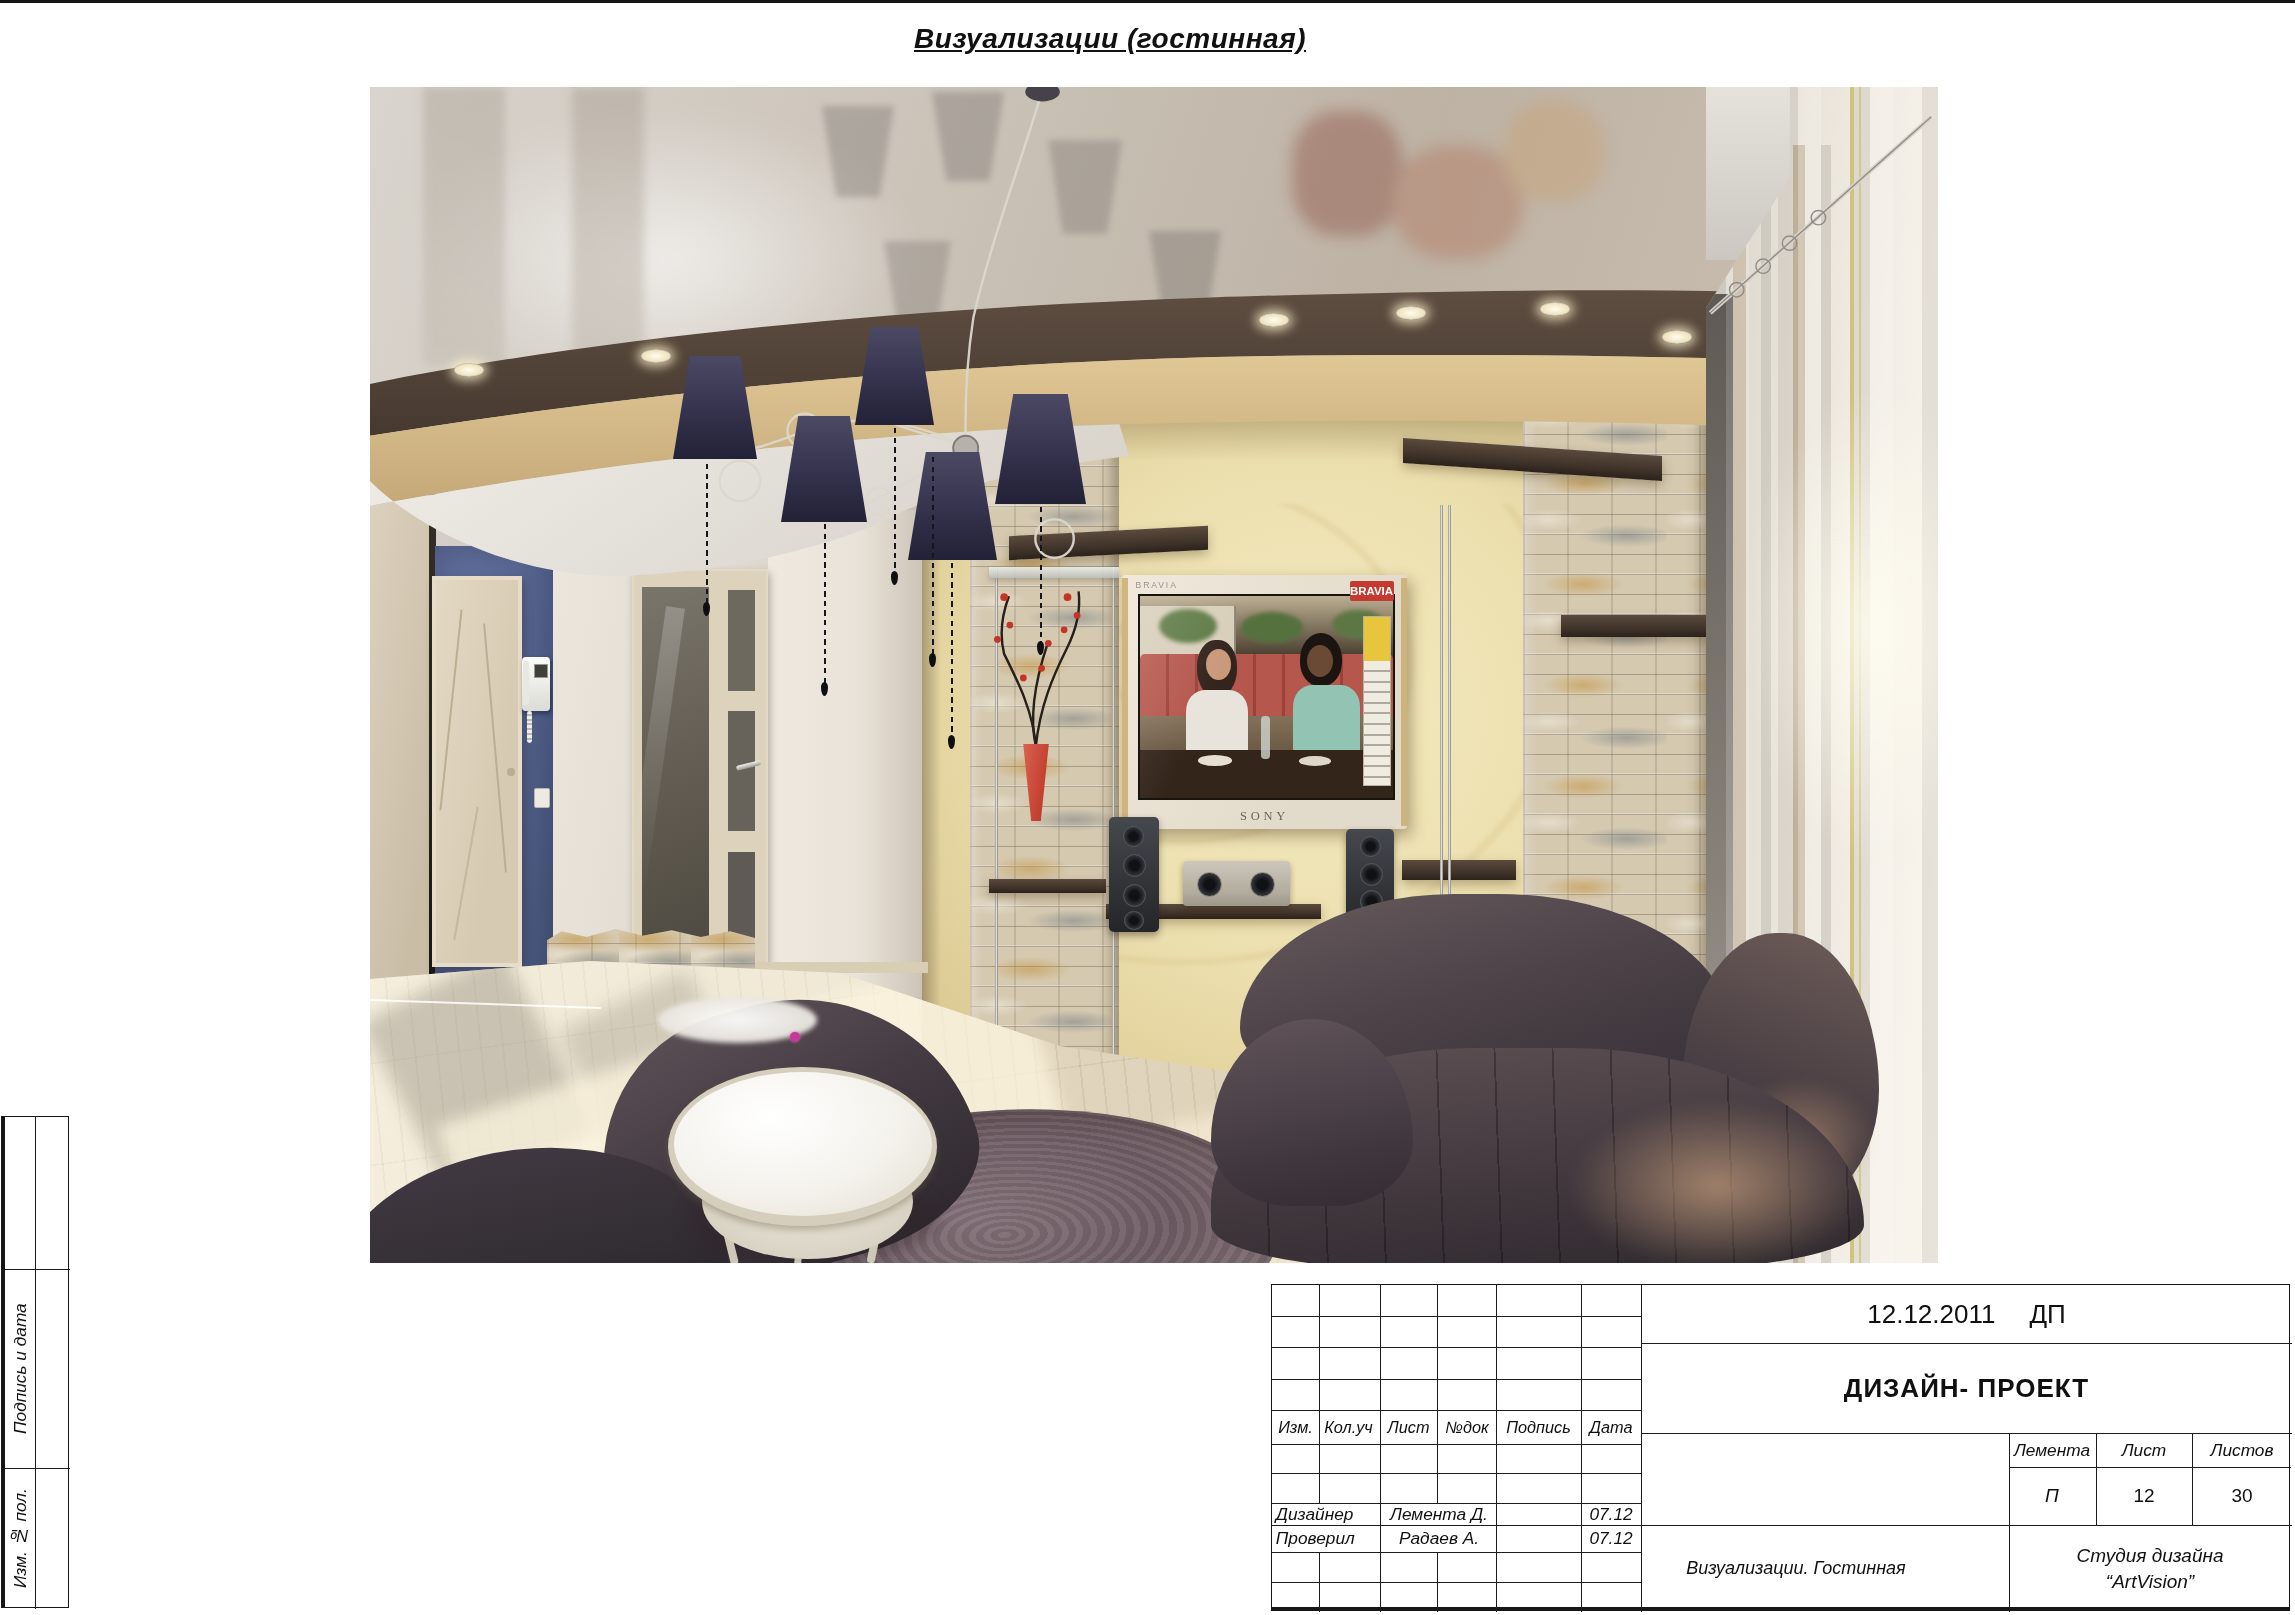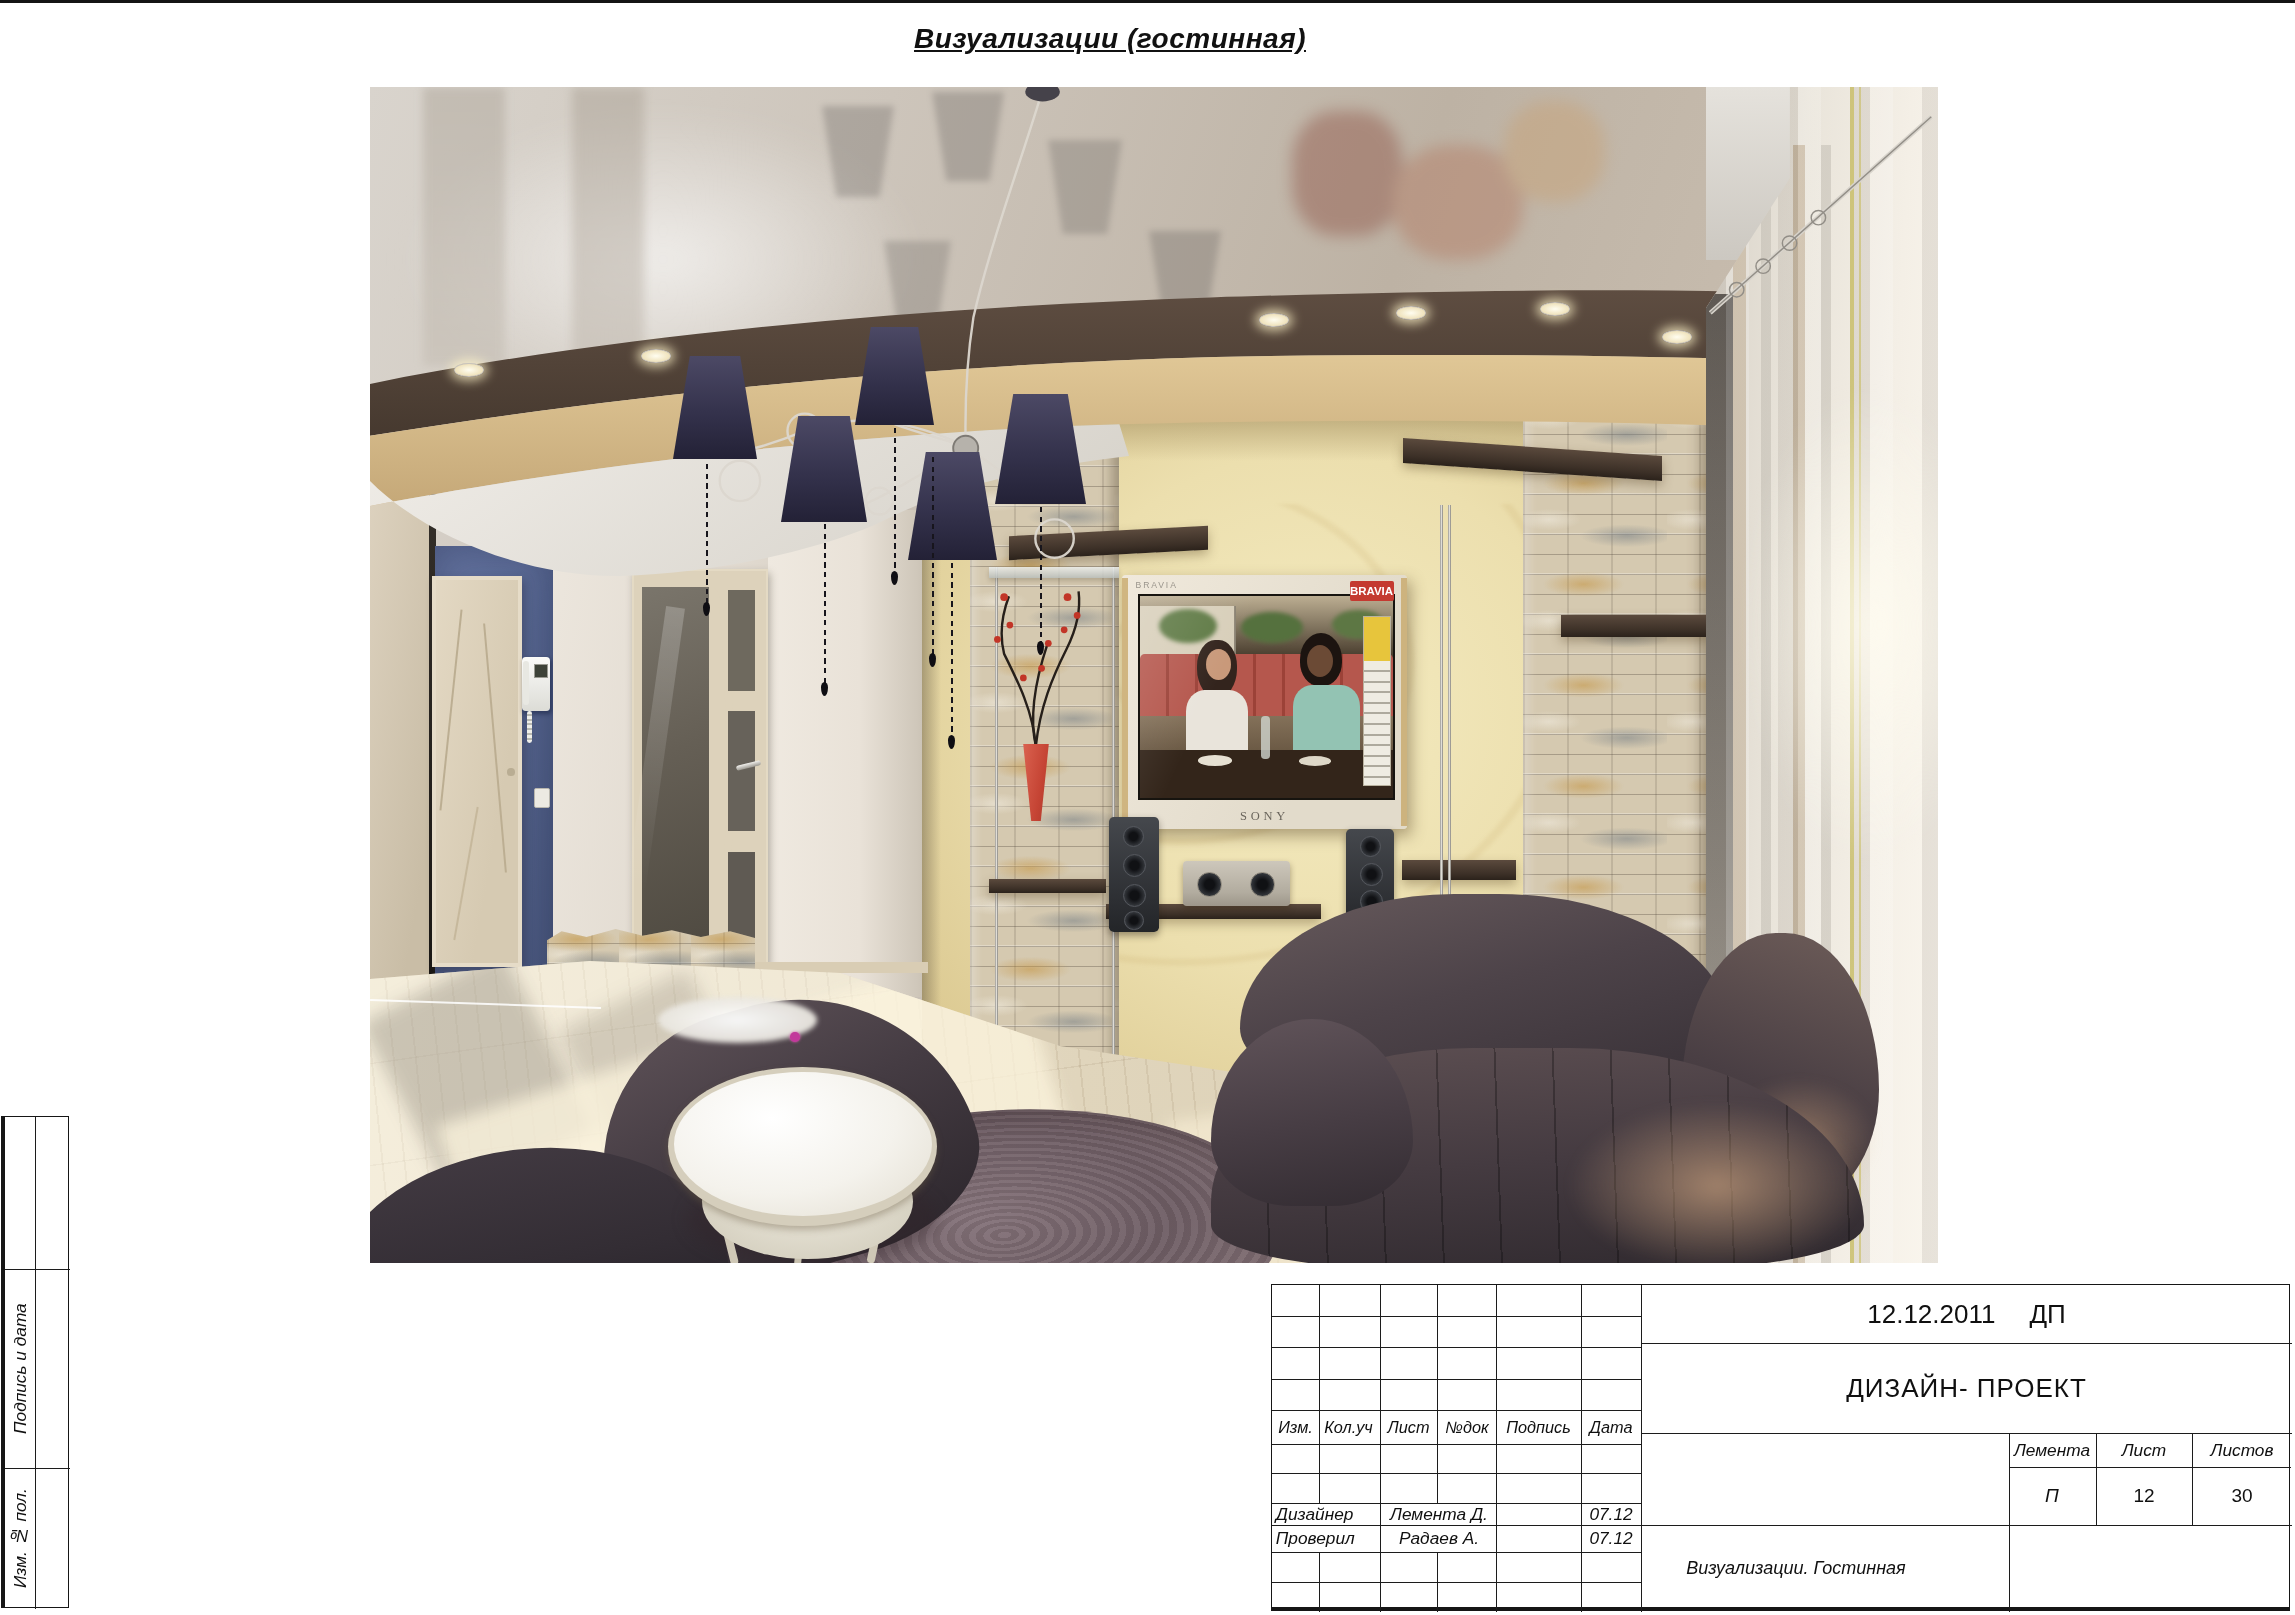--- a/index.html
+++ b/index.html
@@ -426,33 +426,38 @@
     <div class="abs lbl" style="left:309px;top:218px;width:60px;height:22px;font-size:17.3px;">07.12</div>
     <div class="abs lbl" style="left:3.8px;top:240px;width:103px;height:27px;font-size:17.3px;justify-content:flex-start;">Проверил</div>
     <div class="abs lbl" style="left:110px;top:240px;width:114px;height:27px;font-size:17.3px;">Радаев А.</div>
     <div class="abs lbl" style="left:309px;top:240px;width:60px;height:27px;font-size:17.3px;">07.12</div>
 
     <div class="abs hline" style="left:369px;top:58px;width:651px;"></div>
     <div class="abs big" style="left:369px;top:0;width:651px;height:58px;gap:34px;">
       <span>12.12.2011</span>
       <span>ДП</span>
     </div>
-    <div class="abs big" style="left:369px;top:58px;width:651px;height:90px;letter-spacing:1px;">ДИЗАЙН- ПРОЕКТ</div>
+    <div class="abs big" style="left:369px;top:58px;width:651px;height:90px;letter-spacing:1px;font-weight:bold;">ДИЗАЙН- ПРОЕКТ</div>
 
     <div class="abs hline" style="left:369px;top:148px;width:651px;"></div>
     <div class="abs vline" style="left:737px;top:148px;height:179px;"></div>
     <div class="abs vline" style="left:824px;top:148px;height:92px;"></div>
     <div class="abs vline" style="left:920px;top:148px;height:92px;"></div>
     <div class="abs hline" style="left:737px;top:182px;width:282px;"></div>
 
     <div class="abs lbl" style="left:737px;top:148px;width:86px;height:34px;font-size:17.3px;">Лемента</div>
     <div class="abs lbl" style="left:824px;top:148px;width:96px;height:34px;font-size:17.3px;">Лист</div>
     <div class="abs lbl" style="left:920px;top:148px;width:100px;height:34px;font-size:17.3px;">Листов</div>
     <div class="abs lbl" style="left:737px;top:182px;width:86px;height:58px;font-size:19px;">П</div>
     <div class="abs lbl" style="left:824px;top:182px;width:96px;height:58px;font-size:19px;font-style:normal;">12</div>
     <div class="abs lbl" style="left:920px;top:182px;width:100px;height:58px;font-size:19px;font-style:normal;">30</div>
 
     <div class="abs hline" style="left:369px;top:240px;width:651px;"></div>
     <div class="abs lbl" style="left:369px;top:240px;width:368px;height:87px;font-size:18px;padding-right:58px;box-sizing:border-box;">Визуализации. Гостинная</div>
+    <div class="abs" style="left:737px;top:240px;width:282px;height:87px;
+         display:flex;flex-direction:column;align-items:center;justify-content:center;font-style:italic;font-size:19px;line-height:1.35;">
+      <span>Студия дизайна</span>
+      <span>“ArtVision”</span>
+    </div>
   </div>
 
 </div>
 
 
 </body></html>

